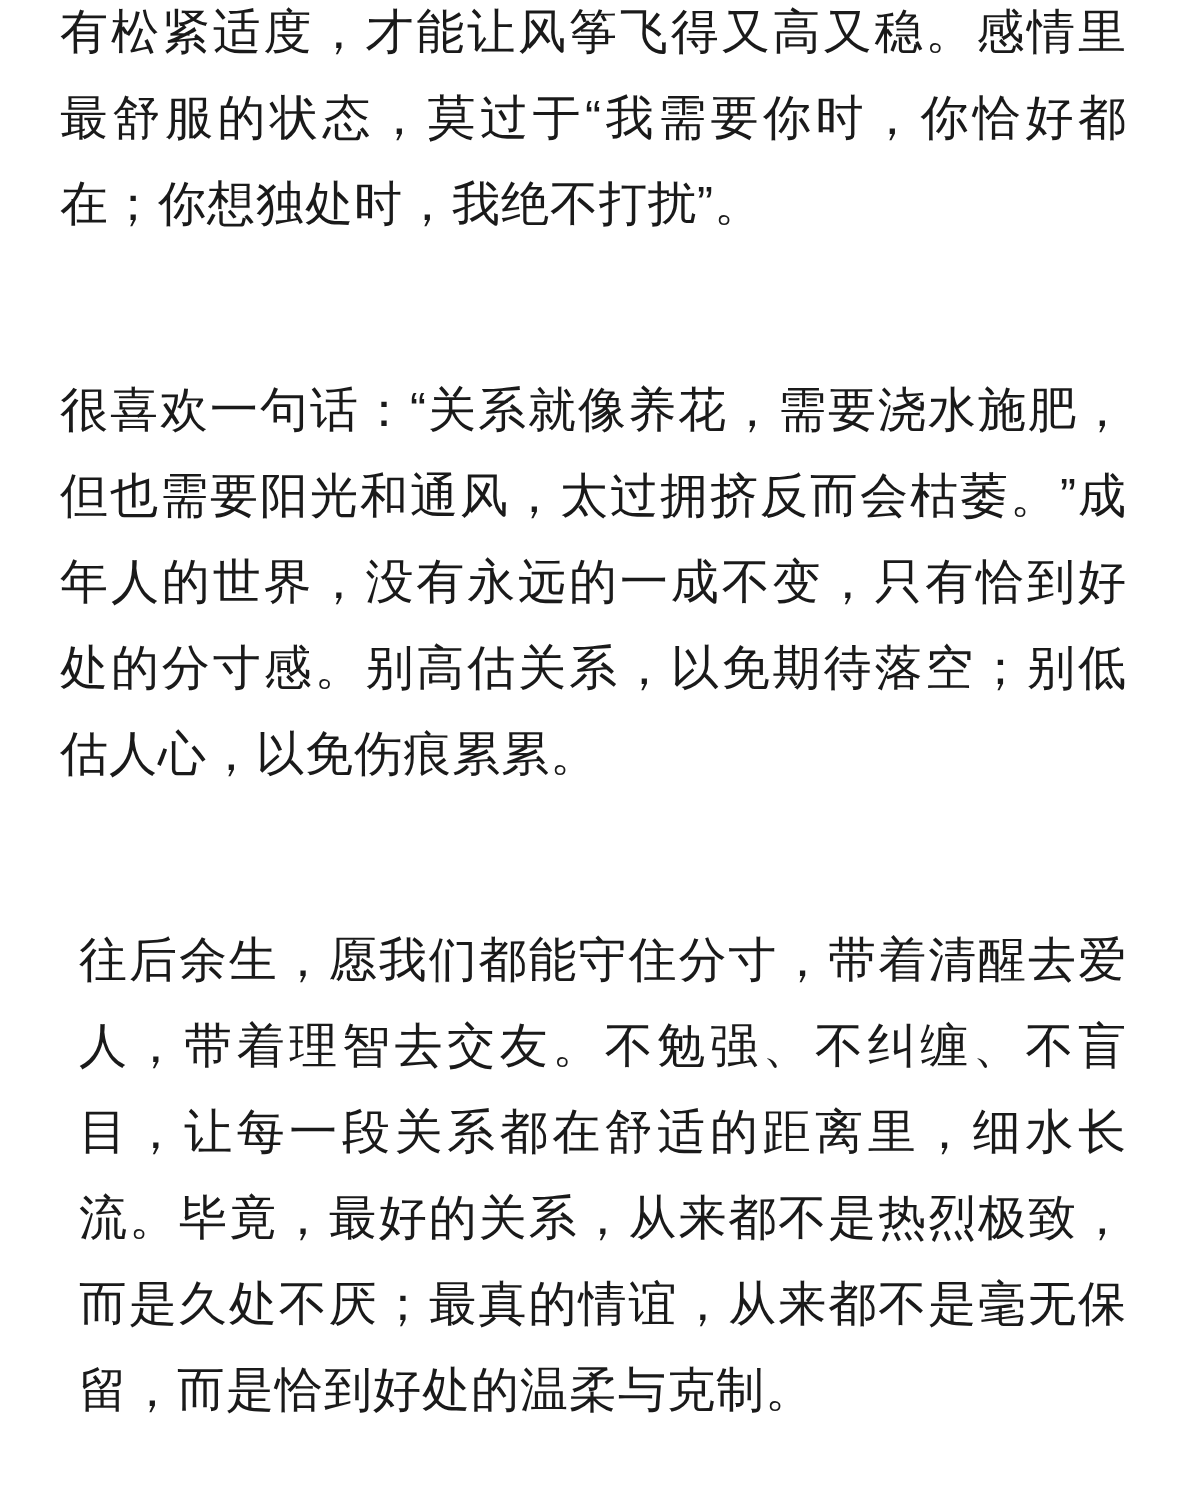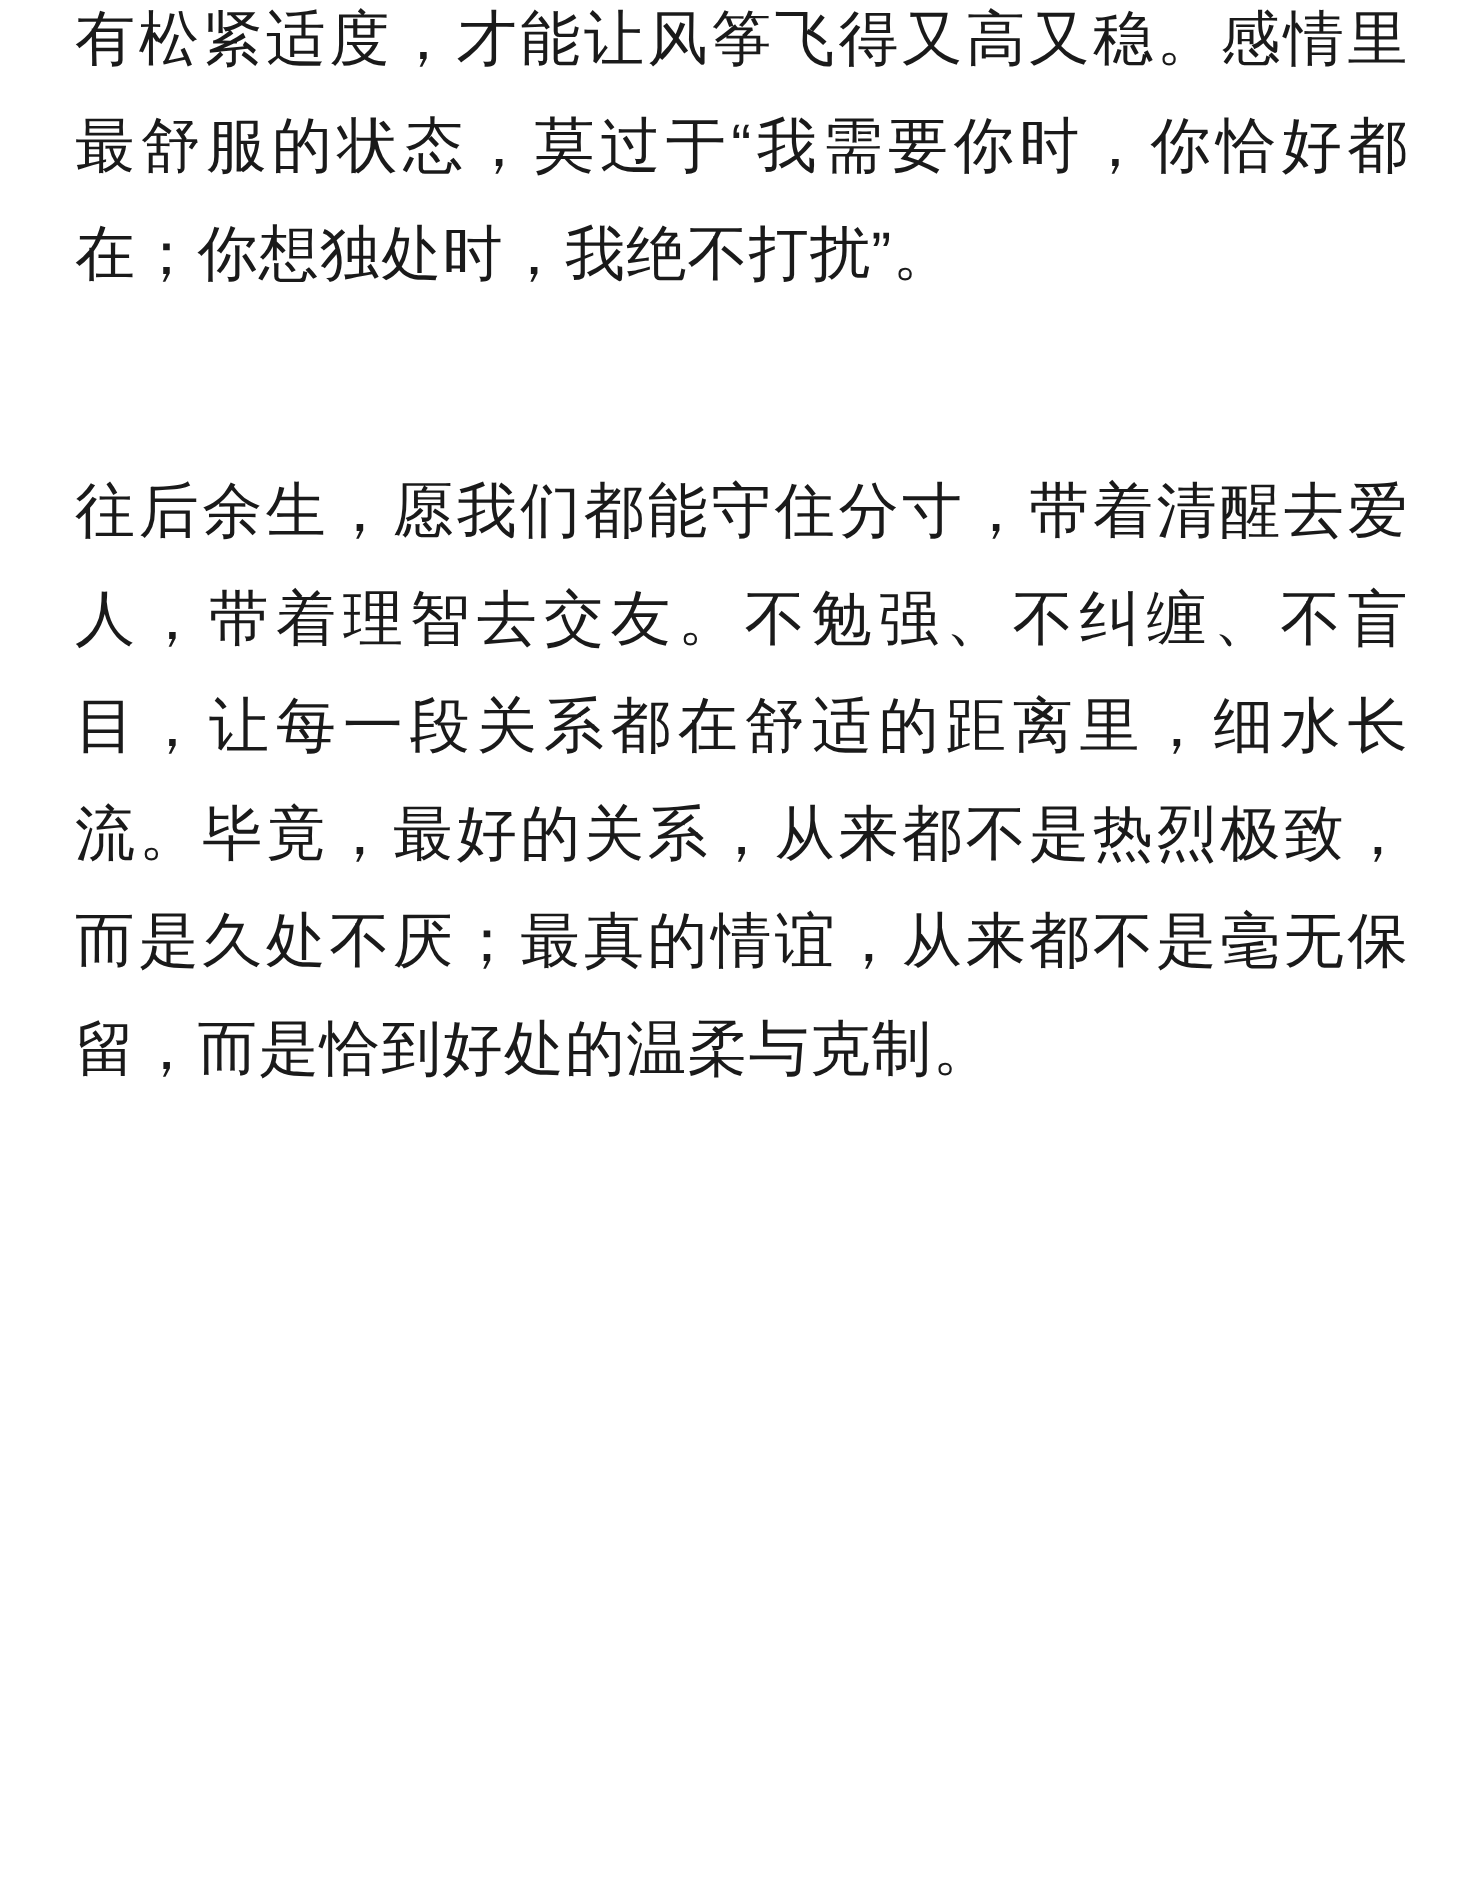--- a/index.html
+++ b/index.html
@@ -25,21 +25,23 @@
     word-break: break-all;
   }
   .article p {
     margin: 0 0 120px 0;
   }
   .article p:first-child {
     margin-top: -11px;
   }
   .article p:last-child {
     margin-bottom: 0;
+    margin-left: 19px;
   }
 </style>
 </head>
 <body>
 
 <div class="article">
   <p>有松紧适度，才能让风筝飞得又高又稳。感情里最舒服的状态，莫过于“我需要你时，你恰好都在；你想独处时，我绝不打扰”。</p>
+  <p>很喜欢一句话：“关系就像养花，需要浇水施肥，但也需要阳光和通风，太过拥挤反而会枯萎。”成年人的世界，没有永远的一成不变，只有恰到好处的分寸感。别高估关系，以免期待落空；别低估人心，以免伤痕累累。</p>
   <p>往后余生，愿我们都能守住分寸，带着清醒去爱人，带着理智去交友。不勉强、不纠缠、不盲目，让每一段关系都在舒适的距离里，细水长流。毕竟，最好的关系，从来都不是热烈极致，而是久处不厌；最真的情谊，从来都不是毫无保留，而是恰到好处的温柔与克制。</p>
 </div>
 
 </body></html>

